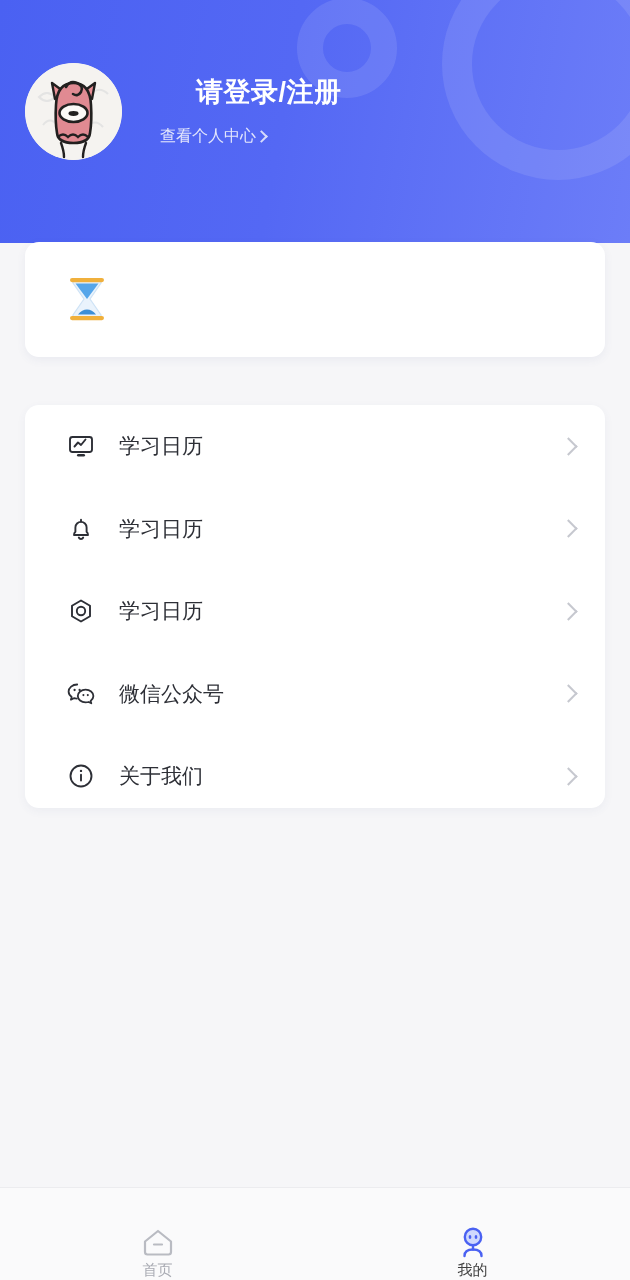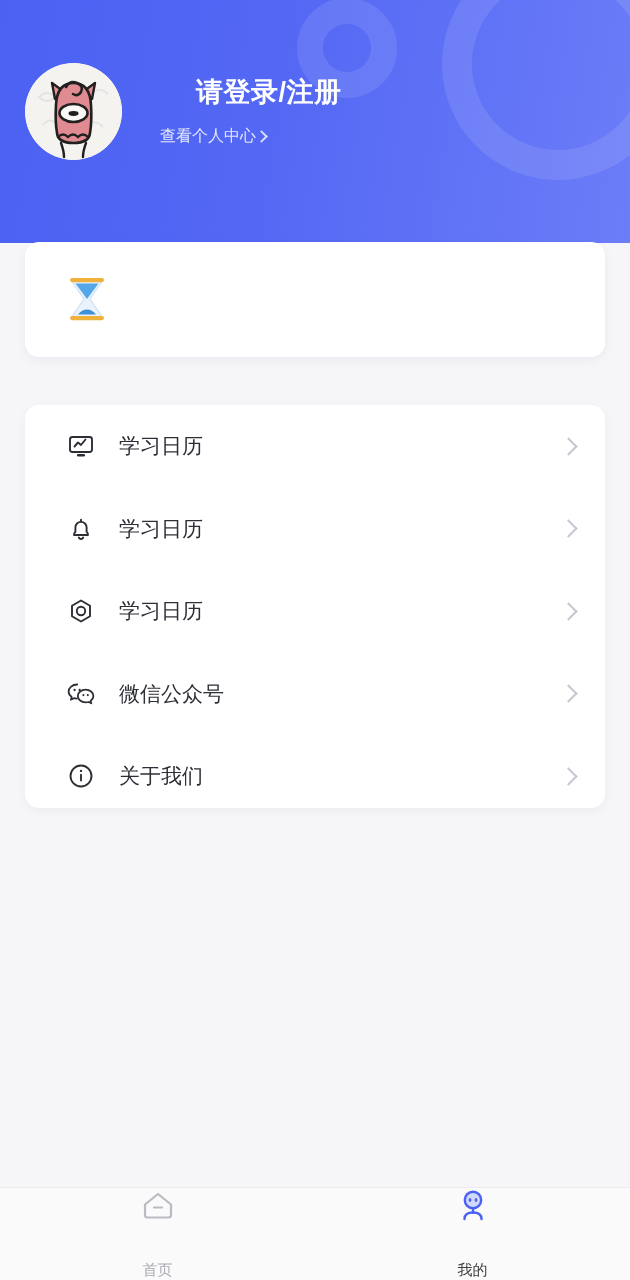--- a/index.html
+++ b/index.html
@@ -77,21 +77,21 @@
     border-right:2.5px solid #c6c8cf; border-top:2.5px solid #c6c8cf;
     transform:rotate(45deg);
   }
 
   
   .tabbar {
     position:absolute; left:0; bottom:0; width:630px; height:93px;
     background:#fafafb; border-top:1px solid #ececef;
     display:flex;
   }
-  .tab { flex:1; display:flex; flex-direction:column; align-items:center; justify-content:space-between; cursor:pointer; gap:0; }
+  .tab { flex:1; display:flex; flex-direction:column; align-items:center; justify-content:flex-end; cursor:pointer; gap:0; }
   .tab-ico { height:36px; display:flex; align-items:center; justify-content:center; }
   .tab-ico svg { display:block; }
   .tab-lbl { font-size:15px; color:#a9abb3; }
   .tab.active .tab-lbl { color:#404040; }
 </style>
 </head>
 <body>
 
 <div id="app">
 

